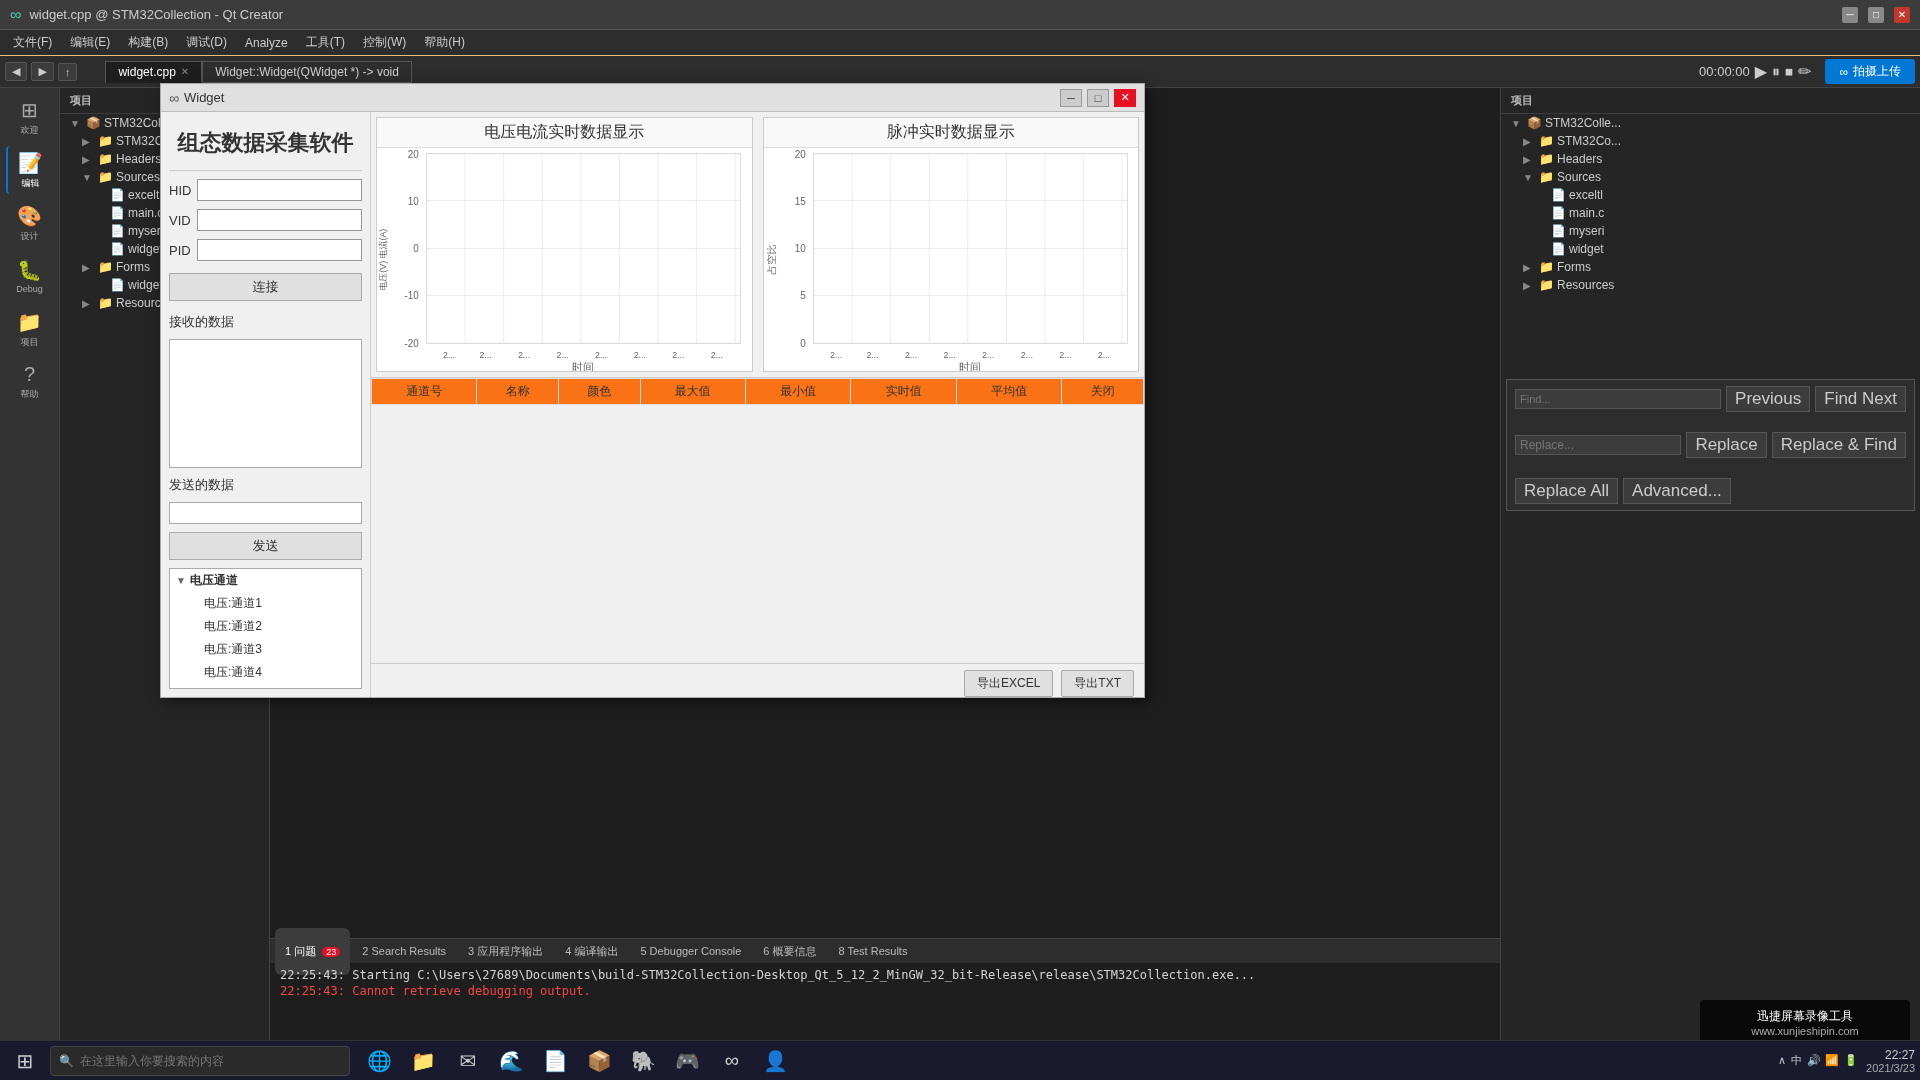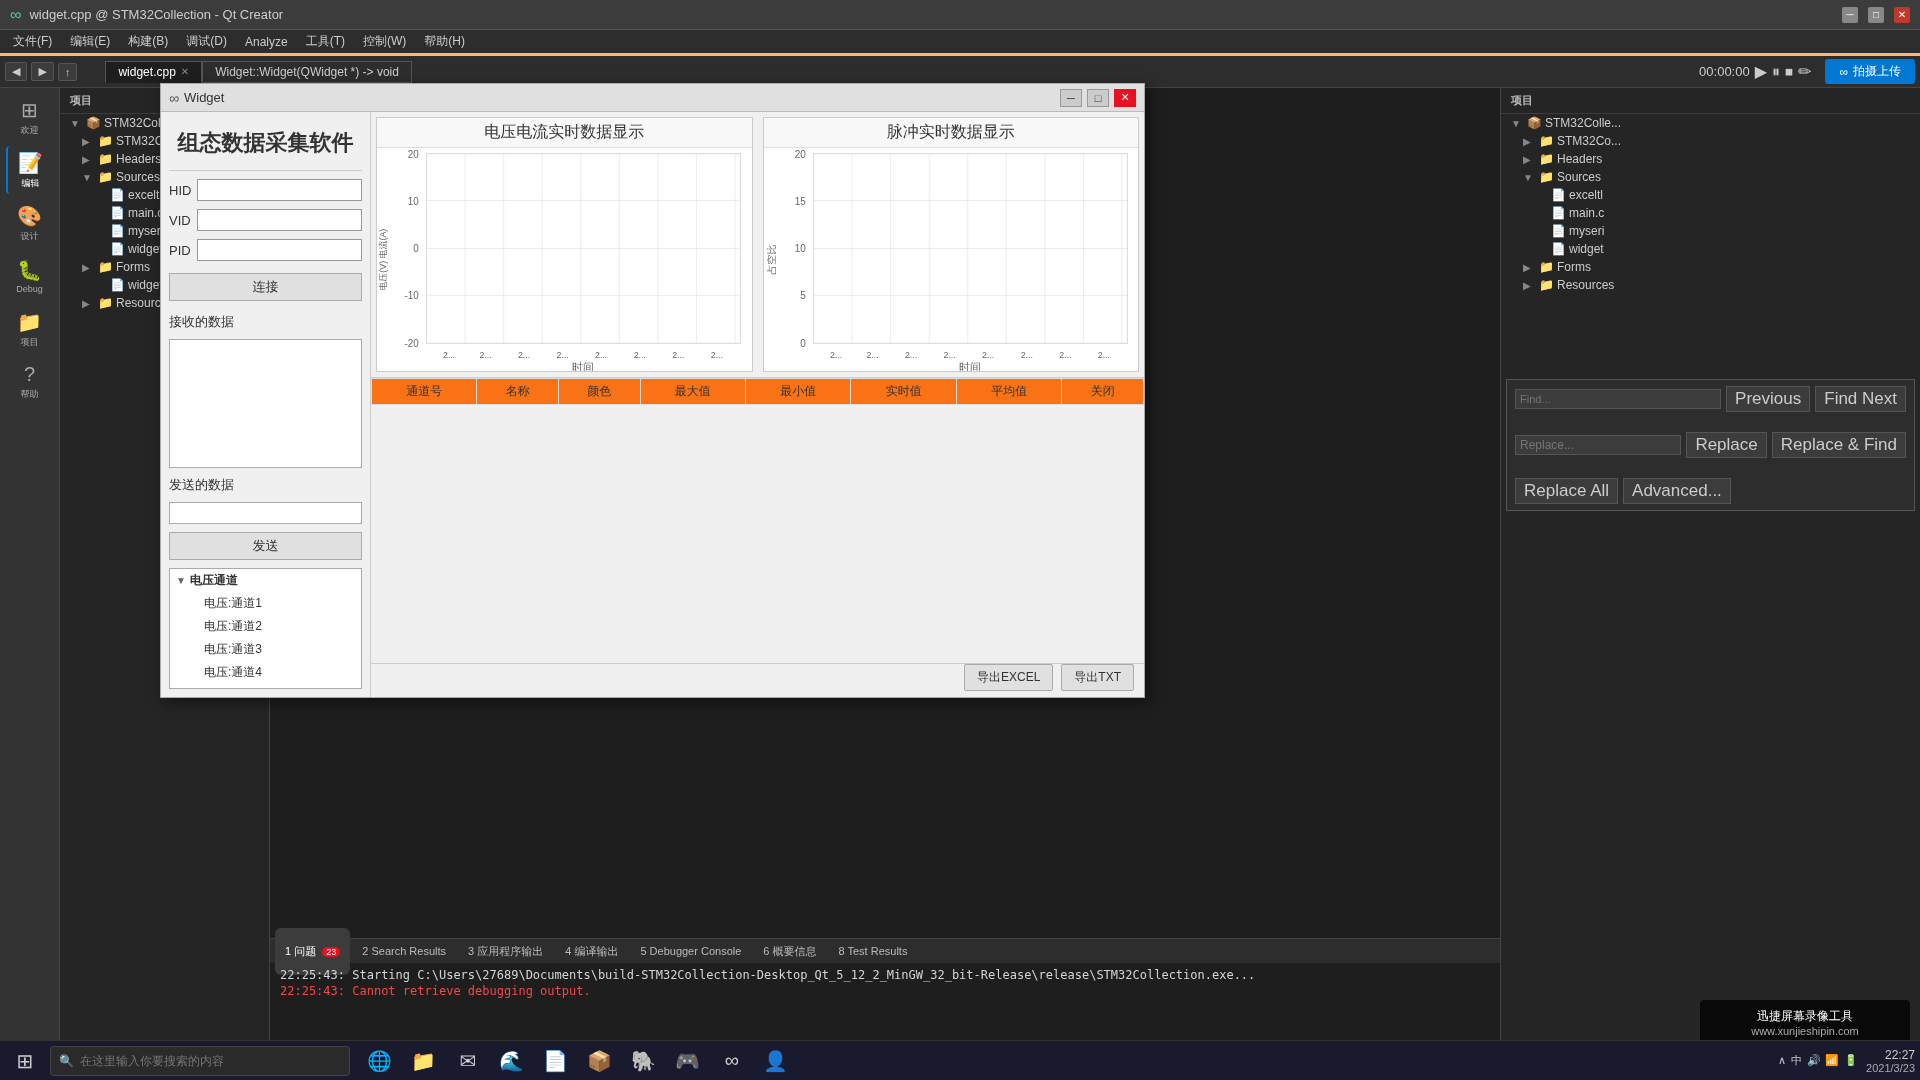--- a/index.html
+++ b/index.html
@@ -9,21 +9,21 @@
     .ide-container { width: 1920px; height: 1080px; background: #2d2d2d; display: flex; flex-direction: column; }
 
     
     .title-bar { height: 30px; background: #3c3c3c; display: flex; align-items: center; padding: 0 10px; color: #ccc; font-size: 13px; border-bottom: 1px solid #555; }
     .title-bar-icon { margin-right: 8px; color: #4ec9b0; font-size: 16px; }
     .title-controls { margin-left: auto; display: flex; gap: 10px; }
     .title-btn { width: 16px; height: 16px; border: none; background: #888; cursor: pointer; border-radius: 2px; font-size: 10px; color: #fff; display: flex; align-items: center; justify-content: center; }
     .title-btn.close { background: #c0392b; }
 
     
-    .menu-bar { height: 26px; background: #2d2d2d; display: flex; align-items: center; padding: 0 5px; border-bottom: 3px solid #fdba74; gap: 2px; }
+    .menu-bar { height: 26px; background: #2d2d2d; display: flex; align-items: center; padding: 0 5px; border-bottom: 1px solid #fdba74; gap: 2px; }
     .menu-item { padding: 2px 8px; color: #ccc; cursor: pointer; font-size: 12px; border-radius: 3px; }
 
     
     .toolbar { height: 32px; background: #2d2d2d; display: flex; align-items: center; padding: 0 5px; border-bottom: 1px solid #444; gap: 4px; }
     .toolbar-btn { padding: 2px 6px; background: #3c3c3c; border: 1px solid #555; color: #ccc; cursor: pointer; border-radius: 2px; font-size: 11px; }
     .tab-bar { display: flex; align-items: center; margin-left: 24px; }
     .tab { padding: 3px 12px; background: #2d2d2d; border: 1px solid #555; color: #ccc; font-size: 12px; cursor: pointer; display: flex; align-items: center; gap: 5px; }
     .tab.active { background: #1e1e1e; border-bottom: 1px solid #1e1e1e; color: #fff; }
     .tab .close-tab { font-size: 10px; color: #888; cursor: pointer; }
     .run-btn { margin-left: auto; background: #0078d4; color: #fff; border: none; padding: 4px 14px; border-radius: 3px; font-size: 12px; cursor: pointer; display: flex; align-items: center; gap: 5px; }
@@ -94,21 +94,21 @@
     
     .chart-svg-wrap { flex: 1; position: relative; }
     .chart-svg-wrap svg { width: 100%; height: 100%; }
 
     
     .data-table-wrap { height: 300px; border-top: 1px solid #ccc; overflow: auto; }
     .data-table { width: 100%; border-collapse: collapse; font-size: 12px; }
     .data-table th { background: #f97316; border: 1px solid #ddd; padding: 4px 8px; color: #333; text-align: center; font-weight: normal; }
 
     
-    .dlg-bottom { height: 36px; background: #f0f0f0; border-top: 1px solid #ccc; display: flex; align-items: flex-start; justify-content: flex-end; padding: 0 10px; gap: 8px; }
+    .dlg-bottom { height: 36px; background: #f0f0f0; border-top: 1px solid #ccc; display: flex; align-items: flex-end; justify-content: flex-end; padding: 0 10px; gap: 8px; }
     .export-btn { padding: 4px 12px; background: #e0e0e0; border: 1px solid #aaa; cursor: pointer; font-size: 12px; color: #333; border-radius: 2px; }
 
     
     .console-area { height: 120px; background: #1e1e1e; border-top: 1px solid #444; display: flex; flex-direction: column; }
     .console-content { flex: 1; padding: 5px 10px; overflow: hidden; font-family: Consolas, monospace; font-size: 12px; }
     .console-line { margin-bottom: 2px; }
     .console-line.normal { color: #d4d4d4; }
     .console-line.error { color: #f44747; }
     .console-tabs { height: 24px; background: #2d2d2d; display: flex; align-items: center; padding: 0 5px; gap: 2px; }
     .console-tab { padding: 16px 10px; color: #bbb; font-size: 11px; cursor: pointer; border-radius: 6px; }

